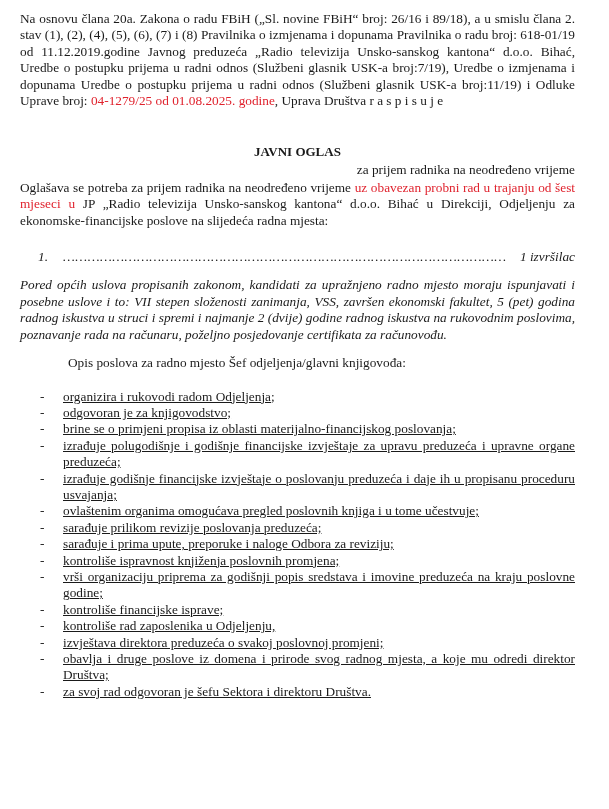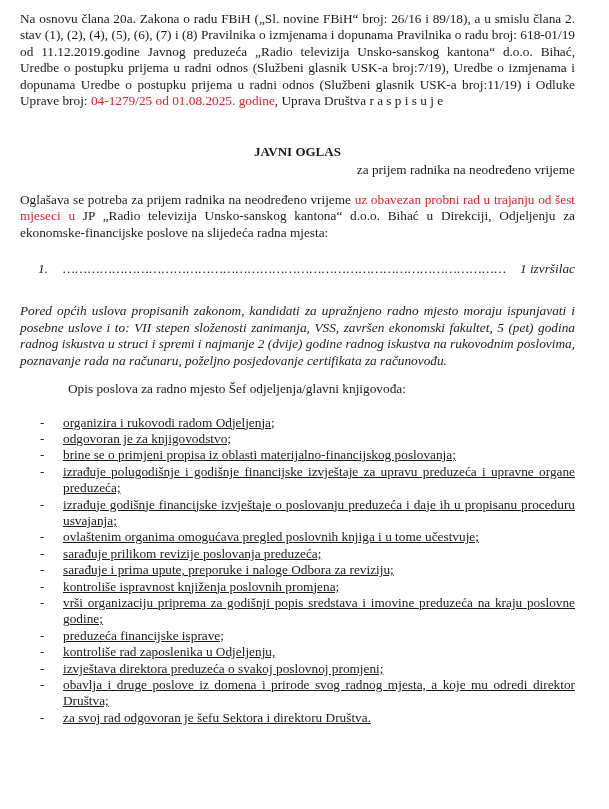--- a/index.html
+++ b/index.html
@@ -12,28 +12,28 @@
   }
   .page { position: relative; padding: 11px 34px 0 20px; }
   .j { text-align: justify; margin: 0; }
   .red { color: #e0232e; }
   .intro { margin-top: 0; }
   .title {
     text-align: center; font-weight: bold; font-size: 13px;
     margin-top: 34px; line-height: 18px;
   }
   .subtitle { text-align: right; margin-top: 1px; }
-  .announce { margin-top: 13px; }
+  .announce { margin-top: 1px; }
   .position {
     font-style: italic; margin-top: 20px; padding-left: 18px;
     display: flex; white-space: nowrap;
   }
   .position .num { width: 22px; }
   .position .dots { flex: 1; overflow: hidden; margin: 0 3px; letter-spacing: 0.5px; }
-  .conditions { font-style: italic; margin-top: 26px; }
+  .conditions { font-style: italic; margin-top: 12px; }
   .desc-head { margin-top: 12px; margin-left: 48px; }
   ul.duties { list-style: none; margin: 17px 0 0 0; padding: 0; }
   ul.duties li { display: flex; }
   ul.duties li .dash { width: 43px; padding-left: 20px; box-sizing: border-box; flex: none; }
   ul.duties li .txt { flex: 1; text-align: justify; text-decoration: underline; }
 </style>
 </head>
 <body>
 
 <div class="page">
@@ -91,21 +91,21 @@
       <li>
         <span class="dash">-</span>
         <span class="txt">kontroliše ispravnost knjiženja poslovnih promjena;</span>
       </li>
       <li>
         <span class="dash">-</span>
         <span class="txt">vrši organizaciju priprema za godišnji popis sredstava i imovine preduzeća na kraju poslovne godine;</span>
       </li>
       <li>
         <span class="dash">-</span>
-        <span class="txt">preduzeća financijske isprave;</span>
+        <span class="txt">kontroliše financijske isprave;</span>
       </li>
       <li>
         <span class="dash">-</span>
         <span class="txt">kontroliše rad zaposlenika u Odjeljenju,</span>
       </li>
       <li>
         <span class="dash">-</span>
         <span class="txt">izvještava direktora preduzeća o svakoj poslovnoj promjeni;</span>
       </li>
       <li>

